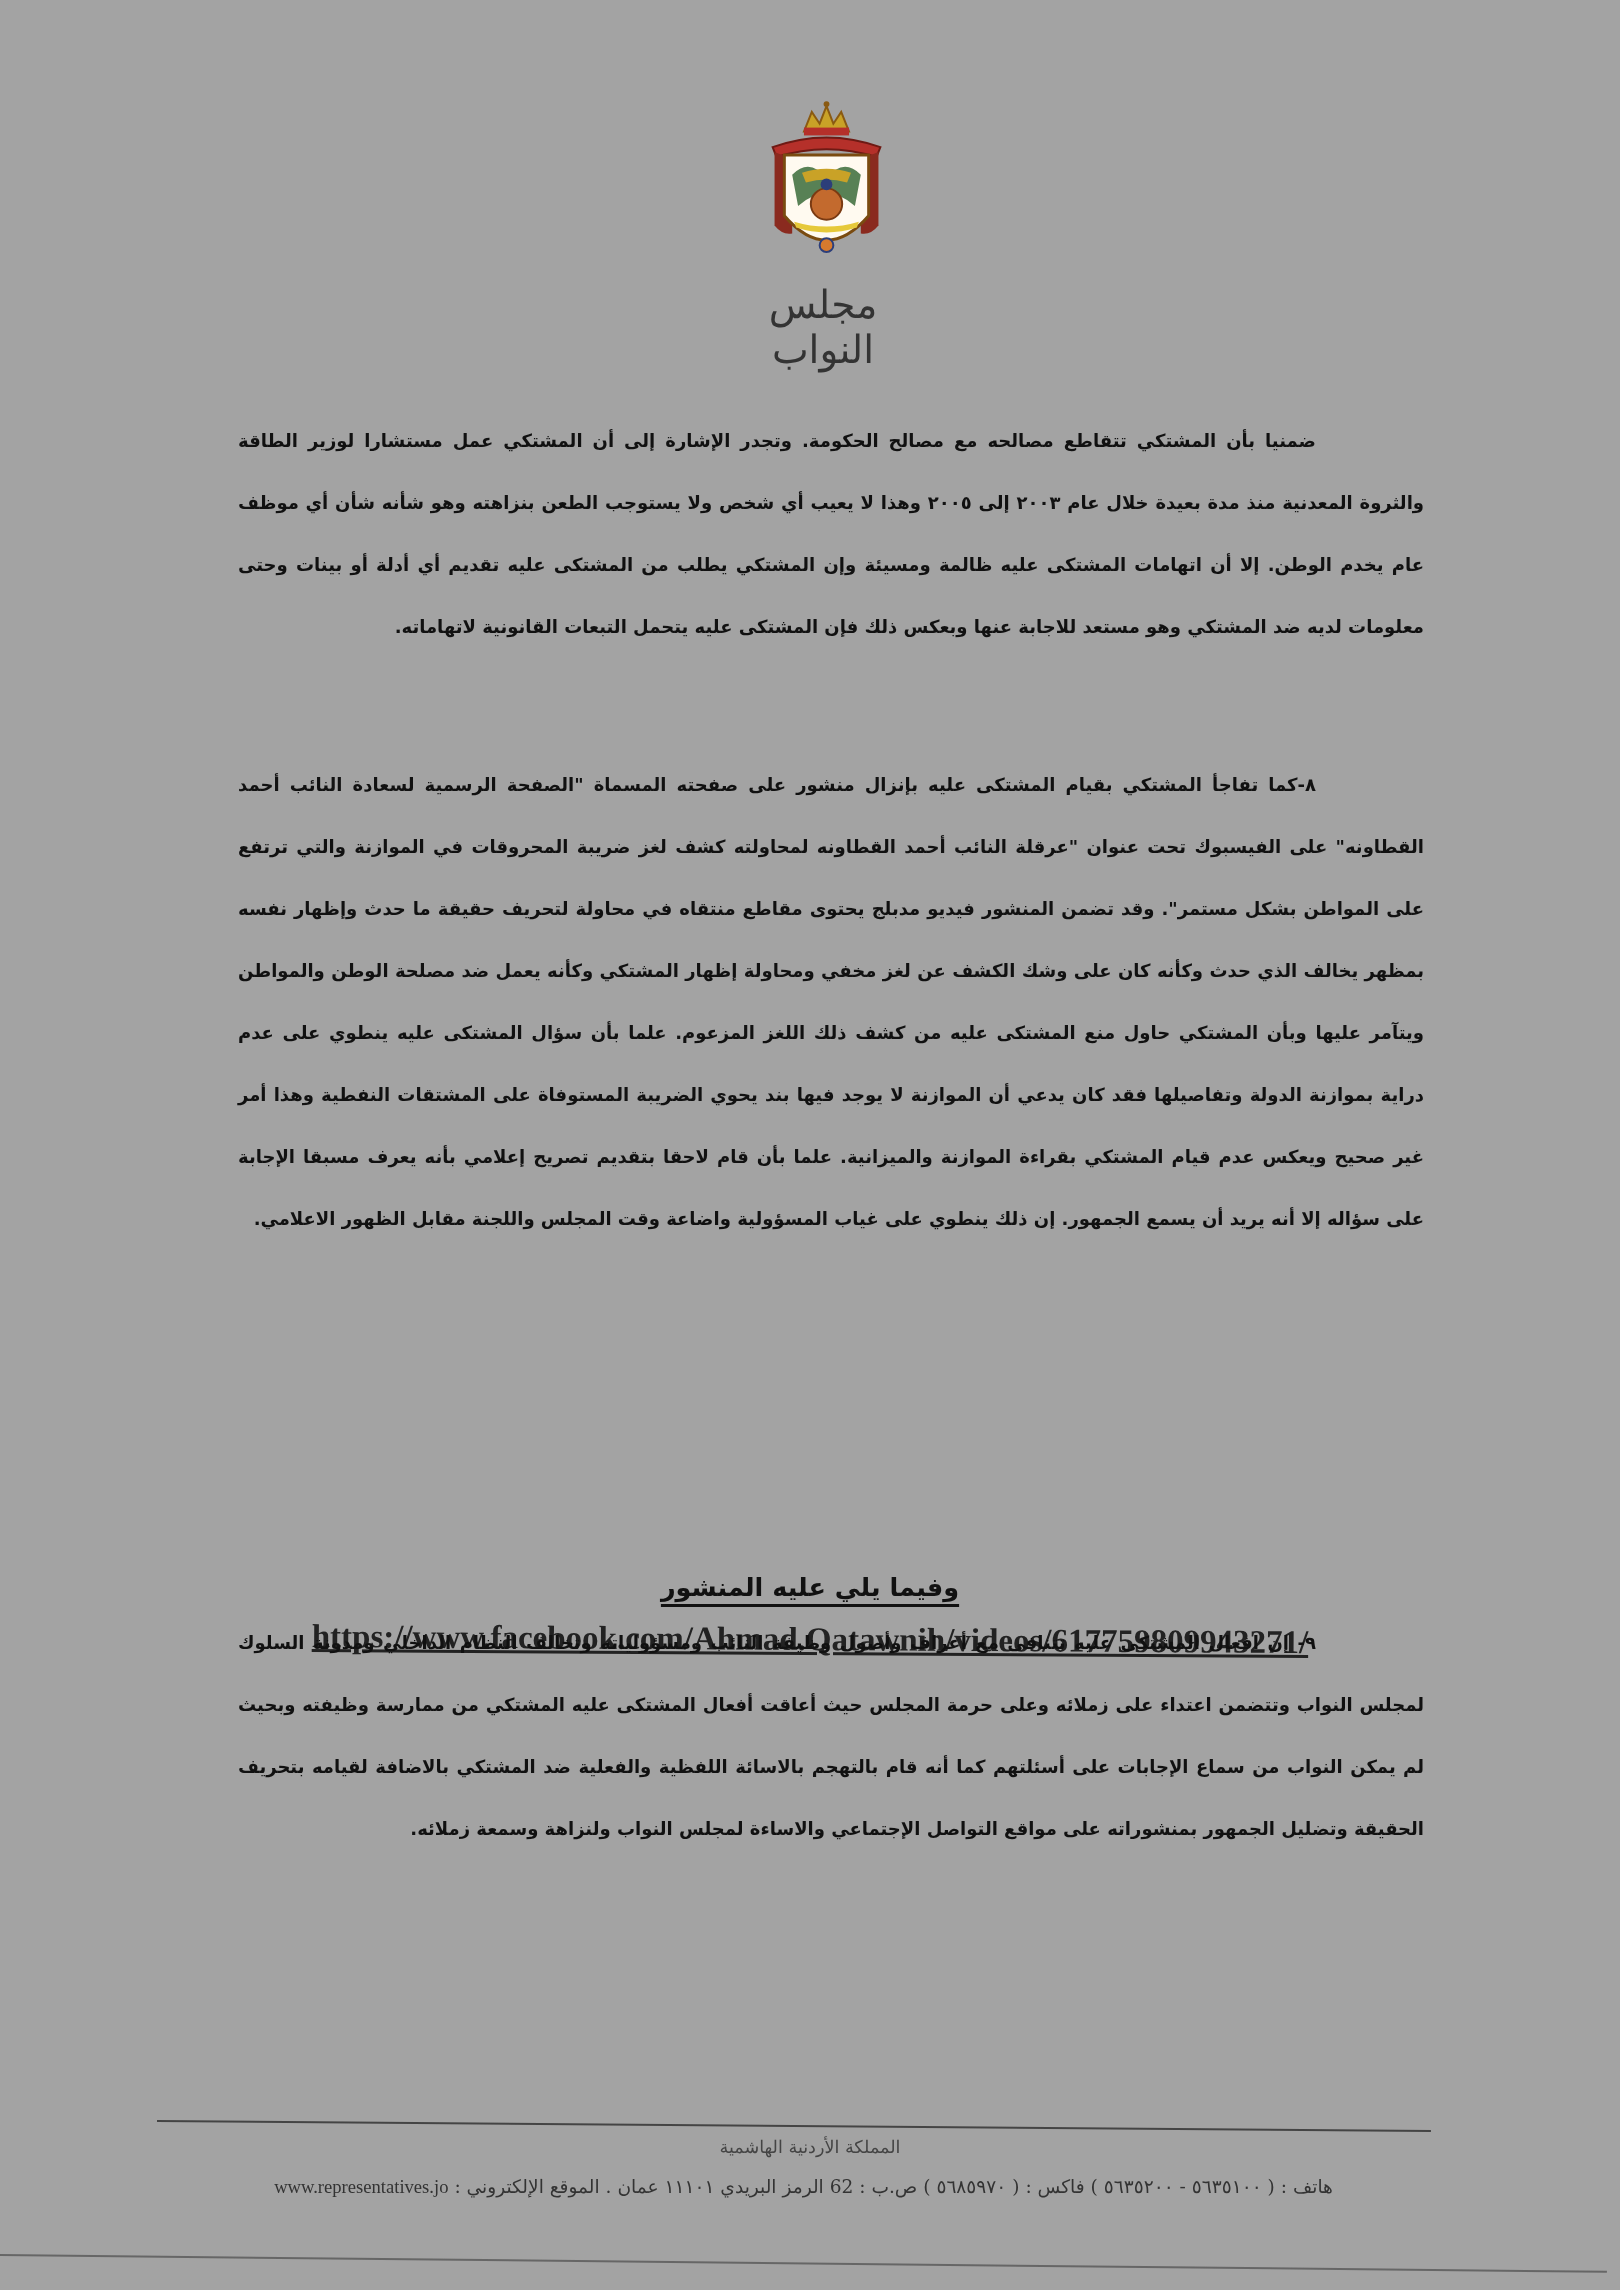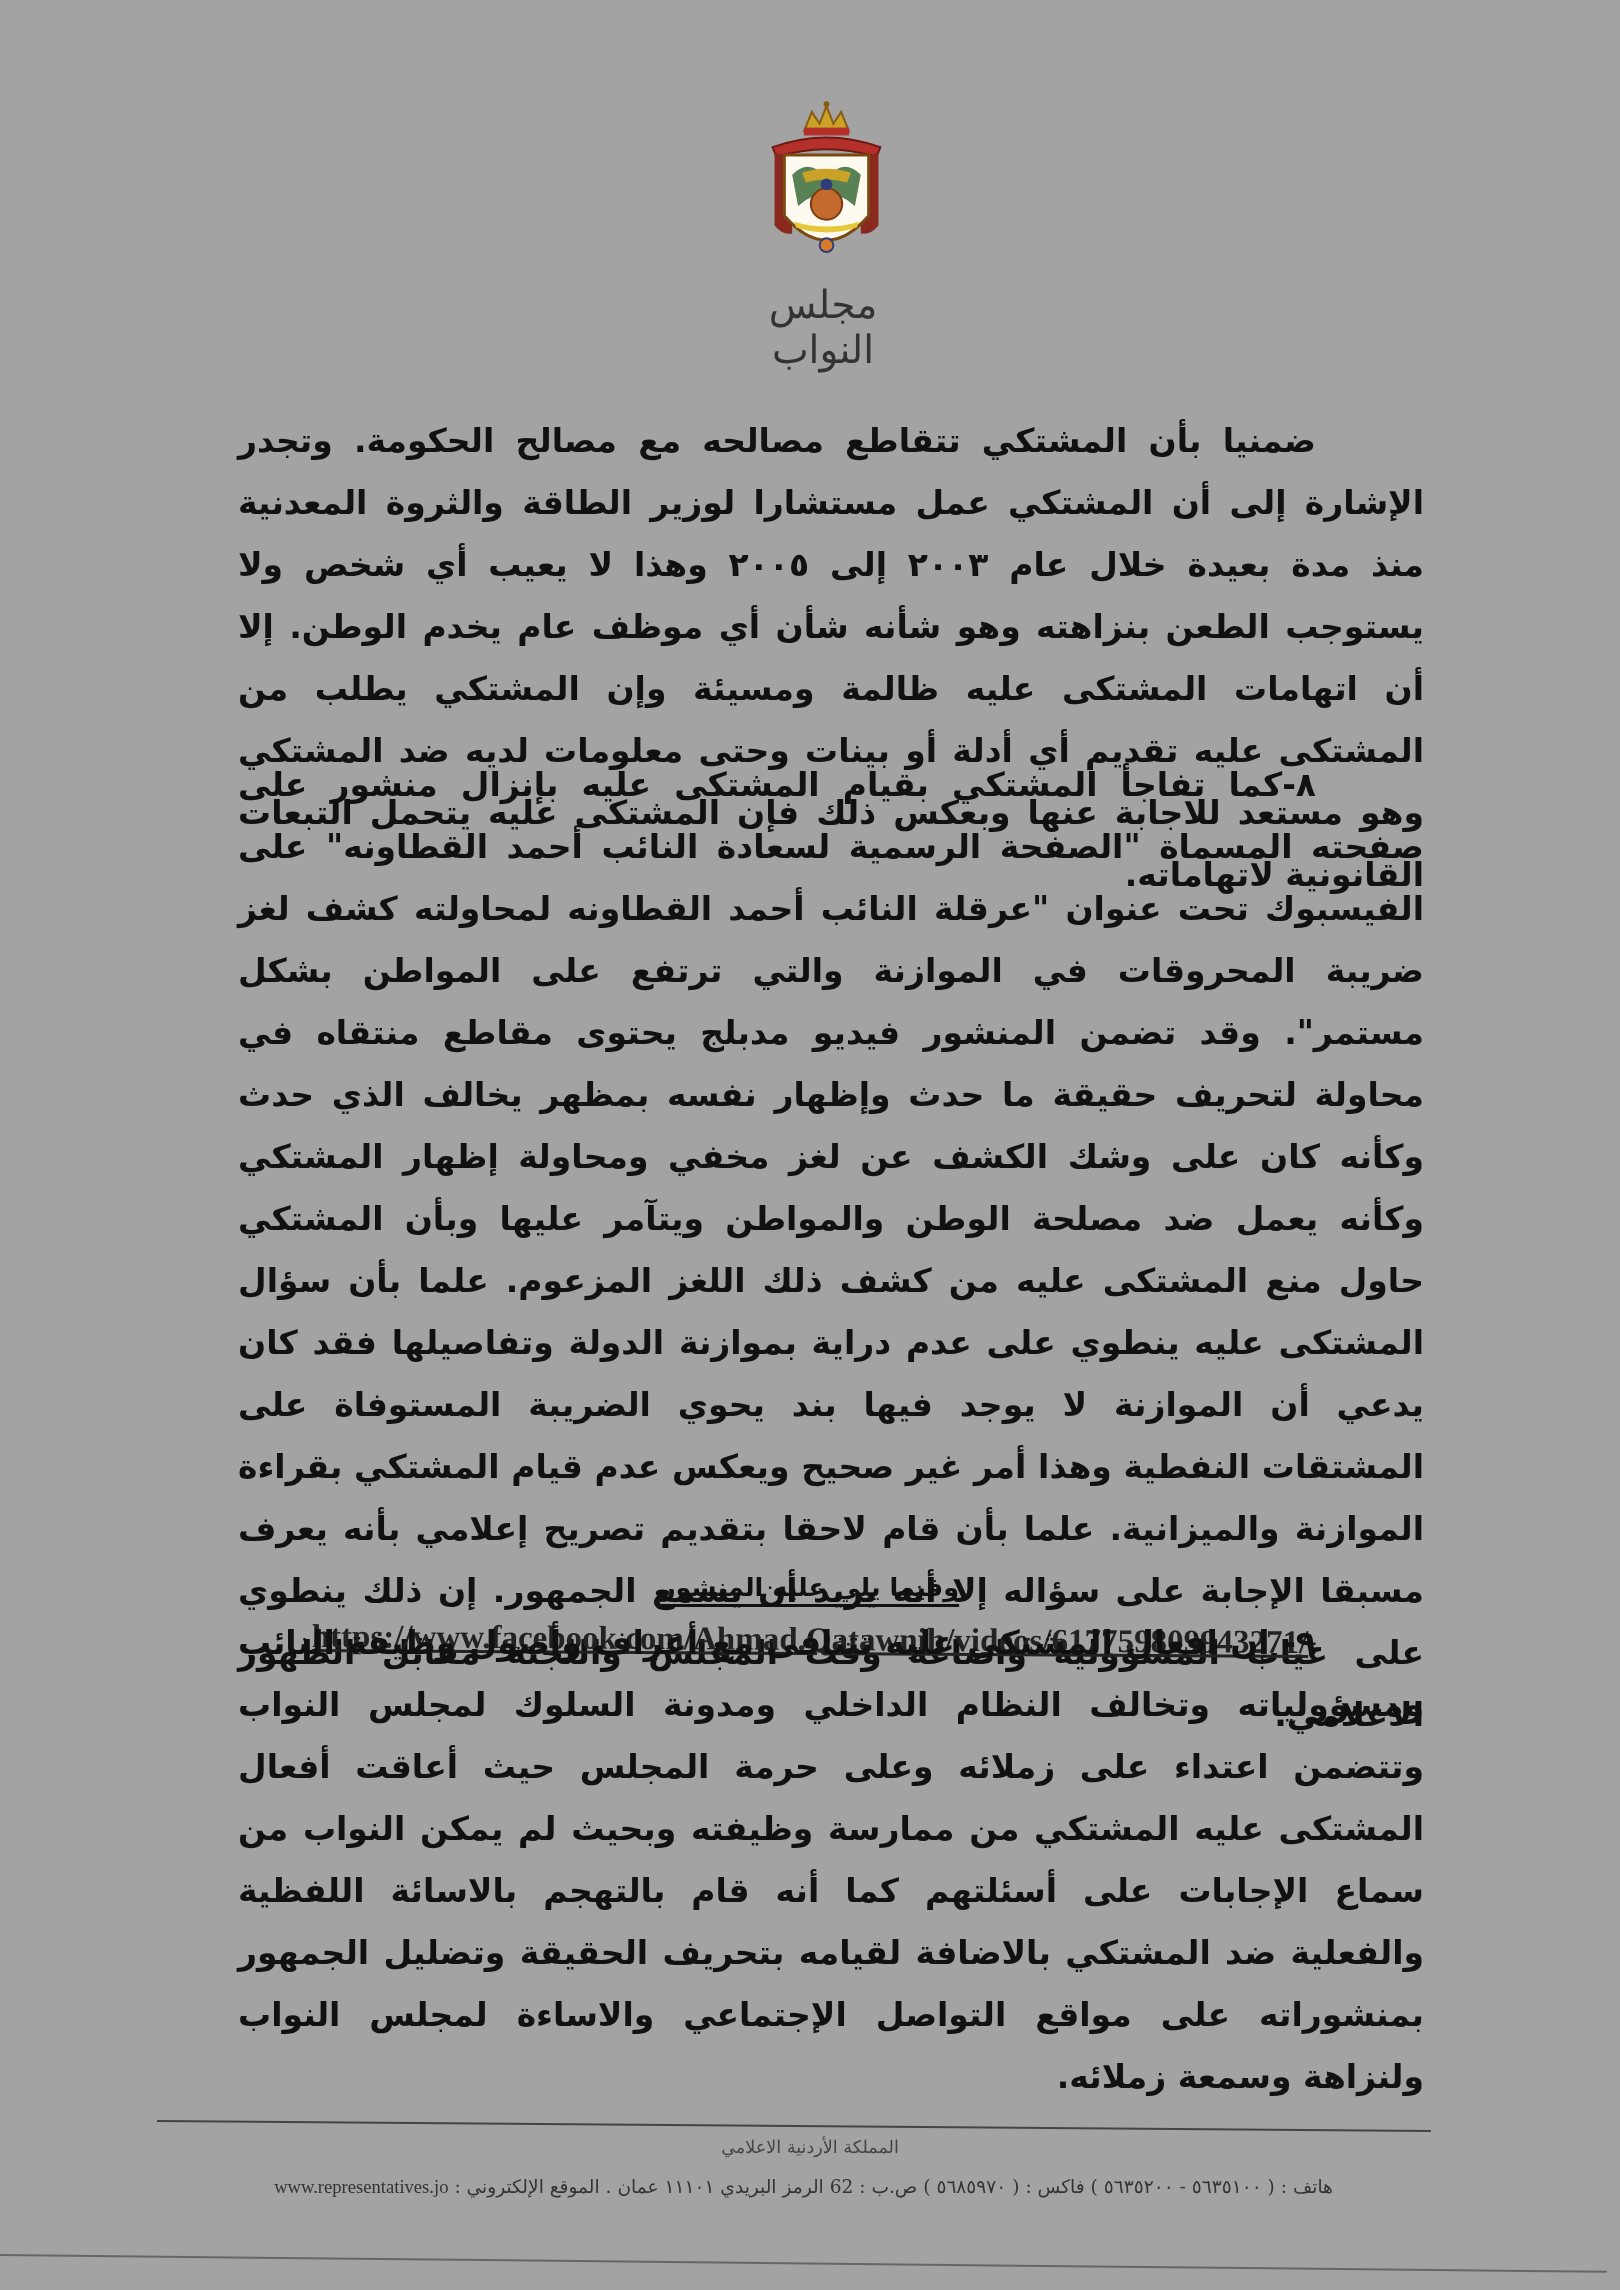--- a/index.html
+++ b/index.html
@@ -14,21 +14,21 @@
   .council-name {
     position: absolute; left: 725px; top: 282px; width: 196px; text-align: center;
     font-family: "DejaVu Serif", serif; font-size: 39px; color: #333; direction: rtl;
   }
 
   
   .body-block {
     position: absolute; left: 238px; width: 1186px;
     direction: rtl; text-align: justify; text-align-last: right;
     font-family: "DejaVu Sans", sans-serif; font-weight: bold;
-    font-size: 33px; line-height: 62px; color: #111;
+    font-size: 18px; line-height: 62px; color: #111;
   }
   .body-block p { margin: 0; }
   .indent { text-indent: 108px; }
 
   #para-cont { top: 410px; }
   #para-8 { top: 754px; }
   #para-9 { top: 1612px; }
 
   .link-heading {
     position: absolute; left: 0; width: 1620px; top: 1572px; text-align: center;
@@ -102,20 +102,20 @@
   </div>
 
   <div class="link-heading">وفيما يلي عليه المنشور</div>
   <div class="post-link">https://www.facebook.com/Ahmad.Qatawnih/videos/617759809943271/</div>
 
   <div class="body-block" id="para-9">
     <p class="indent">٩- إن افعال المشتكى عليه تتنافى مع أعراف وأصول وظيفة النائب ومسؤولياته وتخالف النظام الداخلي ومدونة السلوك لمجلس النواب وتتضمن اعتداء على زملائه وعلى حرمة المجلس حيث أعاقت أفعال المشتكى عليه المشتكي من ممارسة وظيفته وبحيث لم يمكن النواب من سماع الإجابات على أسئلتهم كما أنه قام بالتهجم بالاسائة اللفظية والفعلية ضد المشتكي بالاضافة لقيامه بتحريف الحقيقة وتضليل الجمهور بمنشوراته على مواقع التواصل الإجتماعي والاساءة لمجلس النواب ولنزاهة وسمعة زملائه.</p>
   </div>
 
   <div class="footer-rule"></div>
-  <div class="footer-kingdom">المملكة الأردنية الاعلامي</div>
+  <div class="footer-kingdom">المملكة الأردنية الهاشمية</div>
   <div class="footer-contact">
     <span>هاتف : ( ٥٦٣٥١٠٠ - ٥٦٣٥٢٠٠ ) فاكس : ( ٥٦٨٥٩٧٠ ) ص.ب : 62 الرمز البريدي ١١١٠١ عمان . الموقع الإلكتروني :</span>
     <span class="site">www.representatives.jo</span>
   </div>
   <div class="scan-edge"></div>
 </div>
 
 
 </body></html>

